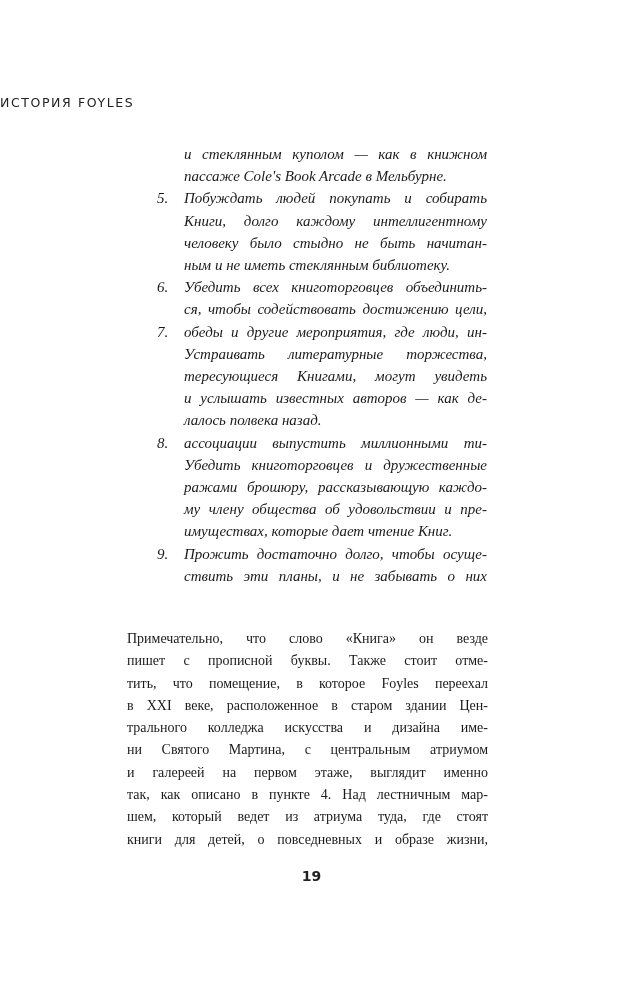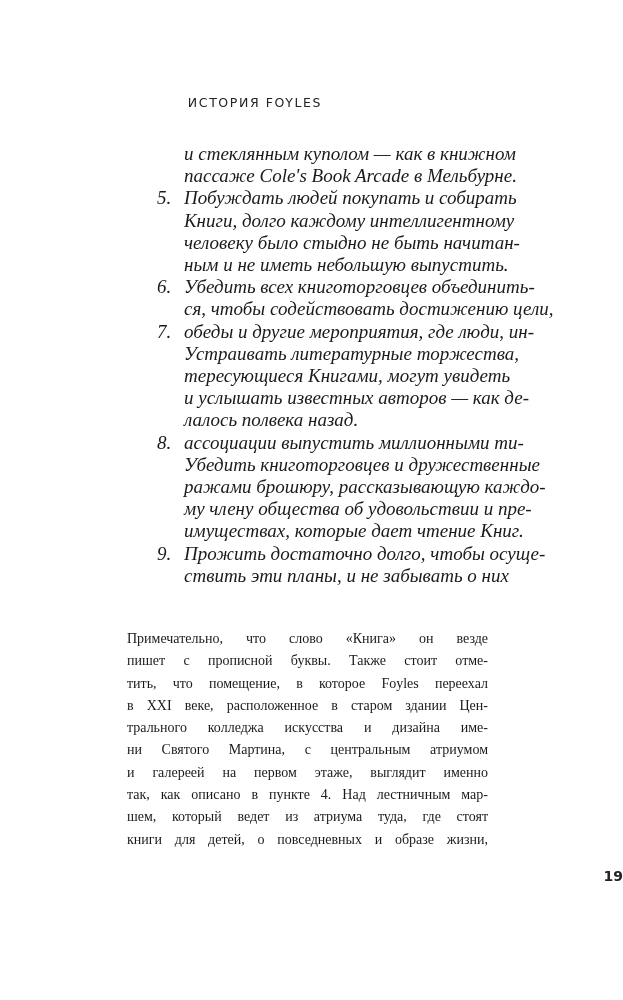--- a/index.html
+++ b/index.html
@@ -1,57 +1,57 @@
 <!DOCTYPE html>
 <html><head>
 <meta charset="utf-8">
 <style>
   html, body { margin: 0; padding: 0; background: #ffffff; }
   body { width: 623px; height: 1000px; position: relative; overflow: hidden; color: #1a1a1a; }
   .running-head {
-    position: absolute; top: 95px; left: 0; width: 510px; text-align: center;
+    position: absolute; top: 95px; left: 0; width: 510px; text-align: left;
     font-family: "DejaVu Sans", sans-serif; font-size: 12.5px; letter-spacing: 1.6px;
     font-weight: normal; color: #222;
   }
   .list {
     position: absolute; top: 143px; left: 153px; width: 334px;
-    font-family: "Liberation Serif", serif; font-style: italic; font-size: 19px; line-height: 22.2px;
+    font-family: "Liberation Serif", serif; font-style: italic; font-size: 15px; line-height: 22.2px;
     margin: 0; padding: 0; list-style: none;
   }
   .list .line { display: block; text-align: justify; text-align-last: justify; padding-left: 31px; white-space: nowrap; }
   .list .line.last { text-align-last: left; }
   .list .item { position: relative; }
   .list .num { position: absolute; left: 4px; top: 0; font-style: italic; }
   .para {
     position: absolute; top: 628px; left: 127px; width: 361px;
     font-family: "Liberation Serif", serif; font-size: 14px; line-height: 22.3px;
   }
   .para .line { display: block; text-align: justify; text-align-last: justify; white-space: nowrap; }
   .folio {
-    position: absolute; top: 868px; left: 0; width: 623px; text-align: right;
+    position: absolute; top: 868px; left: 0; width: 623px; text-align: center;
     font-family: "DejaVu Sans", sans-serif; font-weight: bold; font-size: 14px; color: #222;
   }
 </style>
 </head>
 <body>
 
 <div class="running-head">ИСТОРИЯ FOYLES</div>
 
 <div class="list">
   <div class="item">
     <span class="line">и стеклянным куполом — как в книжном</span>
     <span class="line last">пассаже Cole's Book Arcade в Мельбурне.</span>
   </div>
 
   <div class="item">
     <span class="num">5.</span>
     <span class="line">Побуждать людей покупать и собирать</span>
     <span class="line">Книги, долго каждому интеллигентному</span>
     <span class="line">человеку было стыдно не быть начитан-</span>
-    <span class="line last">ным и не иметь небольшую выпустить.</span>
+    <span class="line last">ным и не иметь стеклянным библиотеку.</span>
   </div>
 
   <div class="item">
     <span class="num">6.</span>
     <span class="line">Убедить всех книготорговцев объединить-</span>
     <span class="line">ся, чтобы содействовать достижению цели,</span>
   </div>
 
   <div class="item">
     <span class="num">7.</span>

